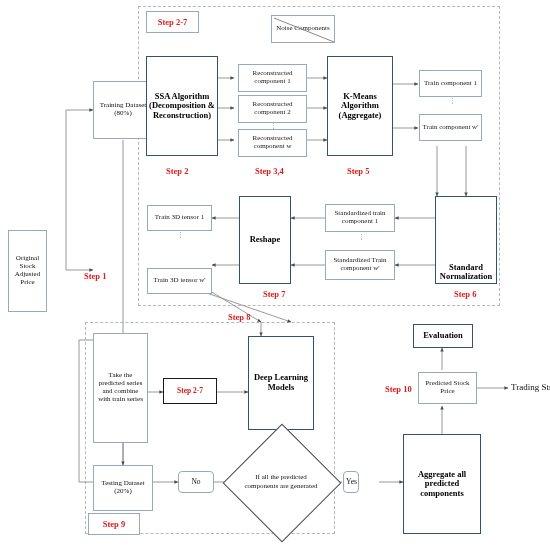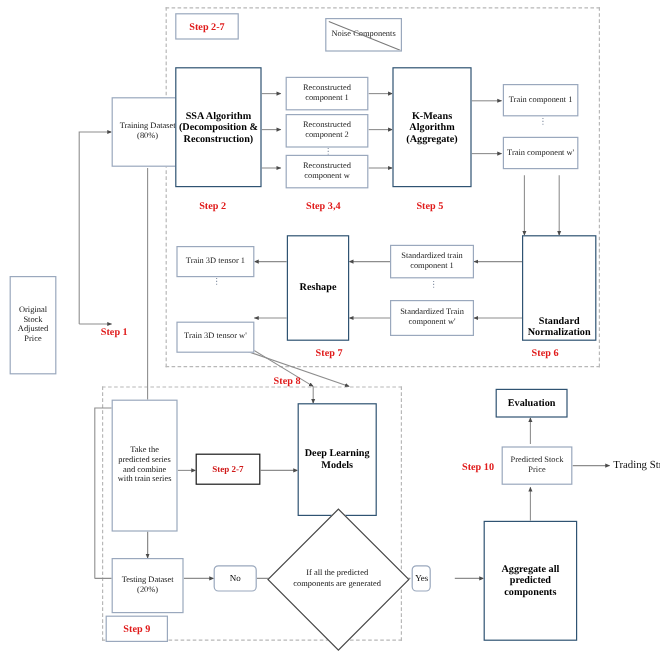--- a/index.html
+++ b/index.html
@@ -136,21 +136,21 @@
 
       <path d="M477,388 L508,388" marker-end="url(#ah)"></path>
     </g>
   </svg>
 
   <div class="stepbox" style="left:146px;top:11px;width:53px;height:22px;">Step 2-7</div>
   <div class="step" style="left:84px;top:271px;">Step 1</div>
   <div class="step" style="left:166px;top:166px;">Step 2</div>
   <div class="step" style="left:255px;top:166px;">Step 3,4</div>
   <div class="step" style="left:347px;top:166px;">Step 5</div>
-  <div class="step" style="left:443px;top:289px;">Step 6</div>
+  <div class="step" style="left:454px;top:289px;">Step 6</div>
   <div class="step" style="left:263px;top:289px;">Step 7</div>
   <div class="step" style="left:228px;top:312px;">Step 8</div>
   <div class="stepbox" style="left:88px;top:513px;width:52px;height:22px;">Step 9</div>
   <div class="step" style="left:385px;top:384px;">Step 10</div>
 
   <div class="box plain" style="left:8px;top:230px;width:39px;height:82px;">
     <span class="t">Original Stock Adjusted Price</span>
   </div>
 
   <div class="box plain" style="left:93px;top:81px;width:60px;height:58px;">

